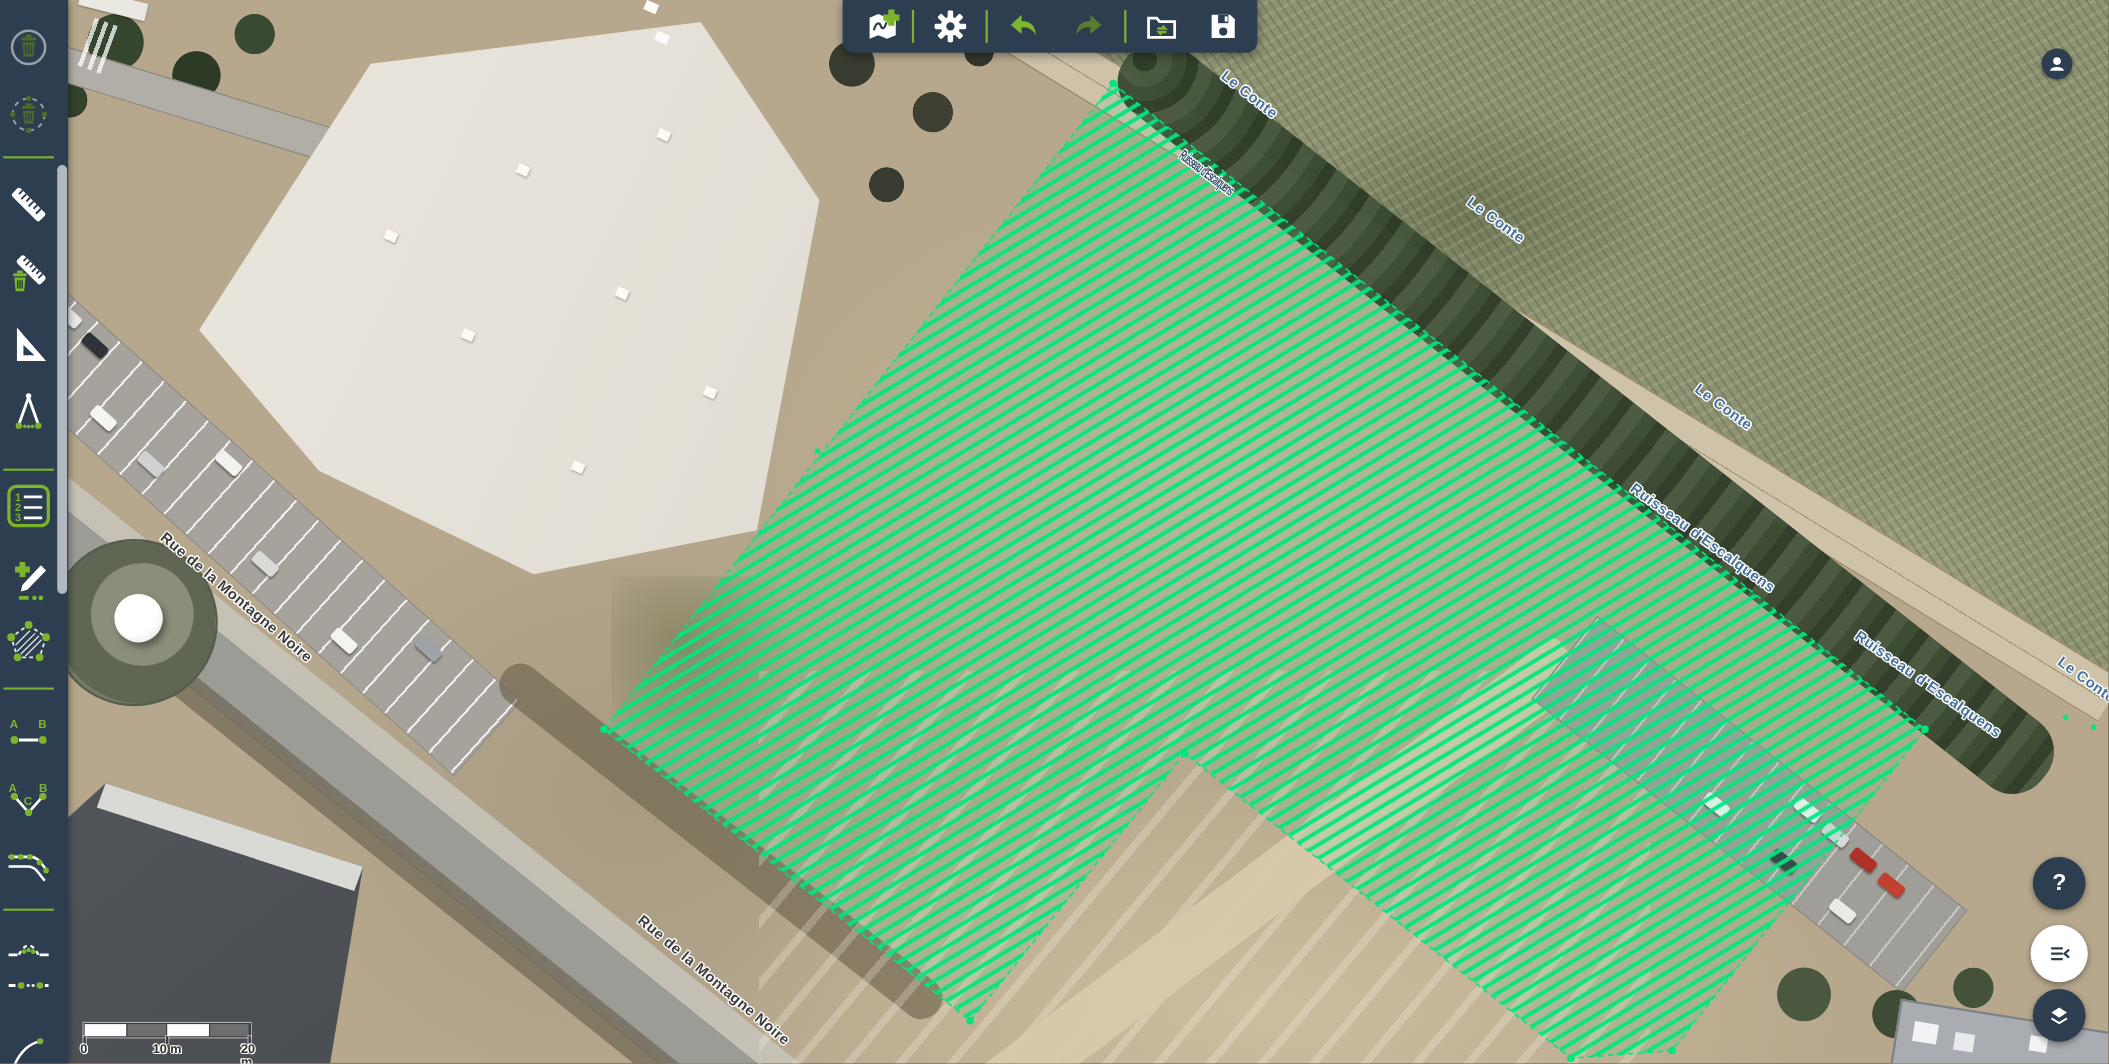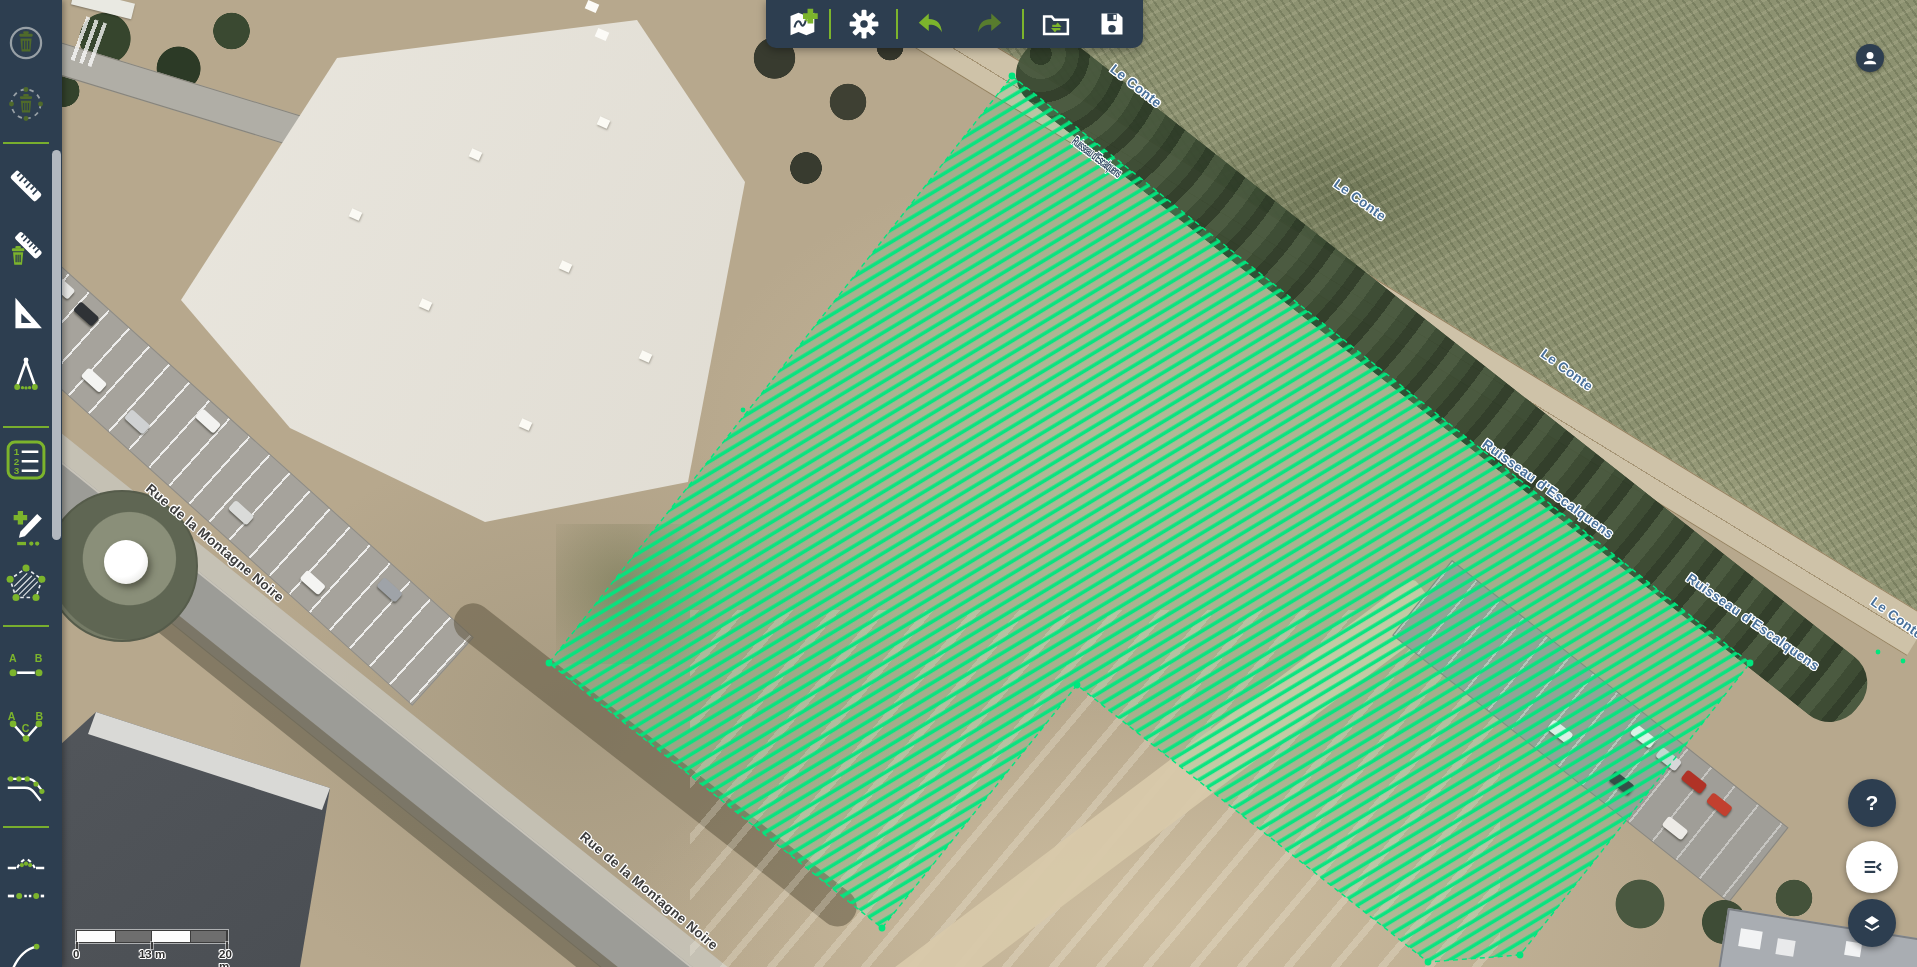--- a/index.html
+++ b/index.html
@@ -213,21 +213,21 @@
       <div class="bar">
         <div class="seg"></div>
         <div class="seg"></div>
         <div class="seg"></div>
         <div class="seg"></div>
       </div>
       <div class="tick" style="left:0;"></div>
       <div class="tick" style="left:75px;"></div>
       <div class="tick" style="left:150px;"></div>
       <span class="slabel" style="left:-3px;">0</span>
-      <span class="slabel" style="left:76px;transform:translateX(-50%);">13 m</span>
+      <span class="slabel" style="left:76px;transform:translateX(-50%);">10 m</span>
       <span class="slabel" style="left:152px;transform:translateX(-50%);">20 m</span>
     </div>
   </div>
 
   <aside id="sidebar">
 
     <button class="tool" style="top:15px;" title="delete-all-measurements">
       <svg width="38" height="38" viewBox="0 0 34 34">
         <circle cx="17" cy="17" r="13.5" fill="none" stroke="#98a0a6" stroke-width="2"></circle>
         <g fill="#4f6a2b">

